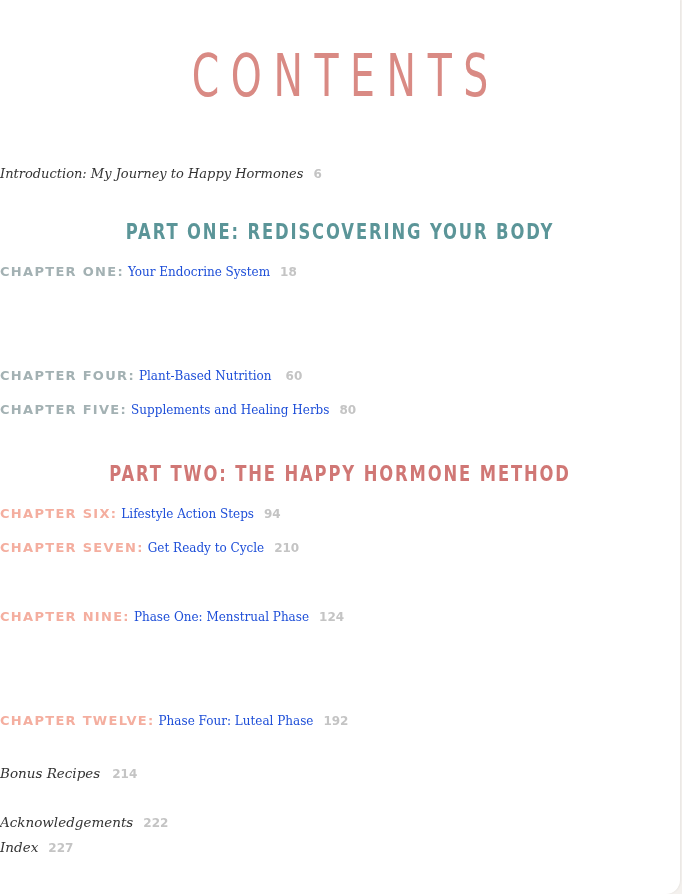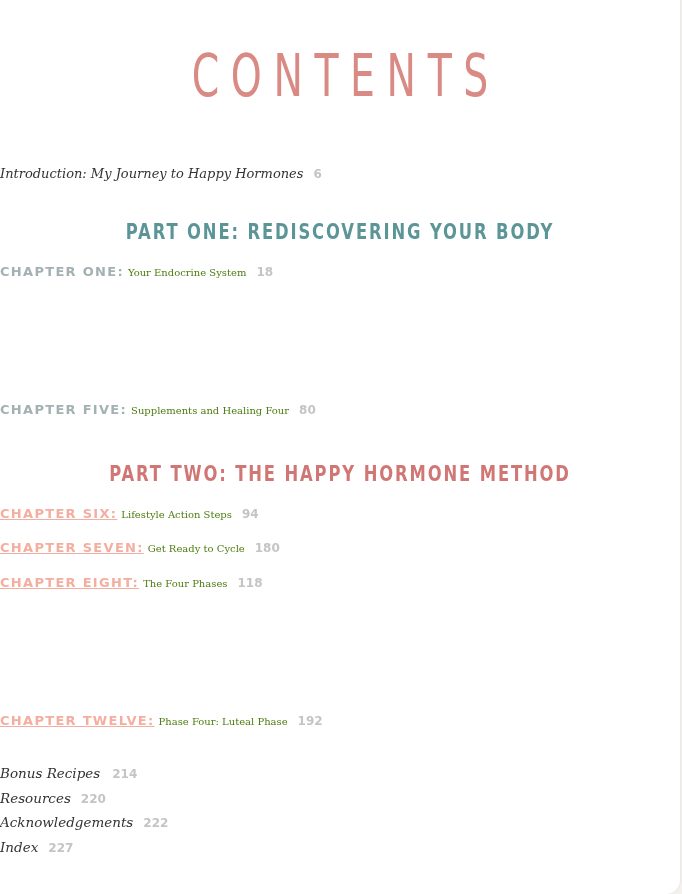--- a/index.html
+++ b/index.html
@@ -72,25 +72,25 @@
     }
     .part-one { top: 220px; color: #5b9598; }
     .part-two { top: 462px; color: #d07775; }
     .ch-label {
       font-family: "DejaVu Sans", sans-serif;
       font-weight: bold;
       font-size: 13px;
       letter-spacing: 1.3px;
     }
     .ch-label.p1 { color: #a3b1b3; }
-    .ch-label.p2 { color: #f4ae9f; text-decoration: underline; }
+    .ch-label.p2 { color: #f4ae9f; }
     .ch-title {
       font-family: "DejaVu Serif", serif;
-      font-size: 10px;
-      color: #4d7c0f;
+      font-size: 12px;
+      color: #1d4ed8;
       margin-left: 4px;
     }
     .ch-row { height: 22px; line-height: 22px; }
     .back-row { height: 22px; line-height: 22px; }
     .back-row .ital { font-size: 13.5px; }
   </style>
 </head>
 <body>
 
 <div class="page">
@@ -99,44 +99,44 @@
 
   <div class="row intro-row">
     <span class="ital">Introduction: My Journey to Happy Hormones</span><span class="num">6</span>
   </div>
 
   <div class="part-heading part-one">PART ONE: REDISCOVERING YOUR BODY</div>
 
   <div class="row ch-row" style="top:260px">
     <span class="ch-label p1">CHAPTER ONE:</span><span class="ch-title">Your Endocrine System</span><span class="num">18</span>
   </div>
+  <div class="row ch-row" style="top:364px">
+    <span class="ch-label p1">CHAPTER FOUR:</span><span class="ch-title">Plant-Based Nutrition</span><span class="num" style="margin-left:14px">60</span>
+  </div>
   <div class="row ch-row" style="top:398px">
-    <span class="ch-label p1">CHAPTER FIVE:</span><span class="ch-title">Supplements and Healing Four</span><span class="num">80</span>
+    <span class="ch-label p1">CHAPTER FIVE:</span><span class="ch-title">Supplements and Healing Herbs</span><span class="num">80</span>
   </div>
 
   <div class="part-heading part-two">PART TWO: THE HAPPY HORMONE METHOD</div>
 
   <div class="row ch-row" style="top:502px">
     <span class="ch-label p2">CHAPTER SIX:</span><span class="ch-title">Lifestyle Action Steps</span><span class="num">94</span>
   </div>
   <div class="row ch-row" style="top:536px">
-    <span class="ch-label p2">CHAPTER SEVEN:</span><span class="ch-title">Get Ready to Cycle</span><span class="num">180</span>
+    <span class="ch-label p2">CHAPTER SEVEN:</span><span class="ch-title">Get Ready to Cycle</span><span class="num">210</span>
   </div>
-  <div class="row ch-row" style="top:571px">
-    <span class="ch-label p2">CHAPTER EIGHT:</span><span class="ch-title">The Four Phases</span><span class="num">118</span>
+  <div class="row ch-row" style="top:605px">
+    <span class="ch-label p2">CHAPTER NINE:</span><span class="ch-title">Phase One: Menstrual Phase</span><span class="num">124</span>
   </div>
   <div class="row ch-row" style="top:709px">
     <span class="ch-label p2">CHAPTER TWELVE:</span><span class="ch-title">Phase Four: Luteal Phase</span><span class="num">192</span>
   </div>
 
   <div class="row back-row" style="top:762px">
     <span class="ital">Bonus Recipes</span><span class="num" style="margin-left:12px">214</span>
-  </div>
-  <div class="row back-row" style="top:787px">
-    <span class="ital">Resources</span><span class="num">220</span>
   </div>
   <div class="row back-row" style="top:811px">
     <span class="ital">Acknowledgements</span><span class="num">222</span>
   </div>
   <div class="row back-row" style="top:836px">
     <span class="ital">Index</span><span class="num">227</span>
   </div>
 
 </div>
 

